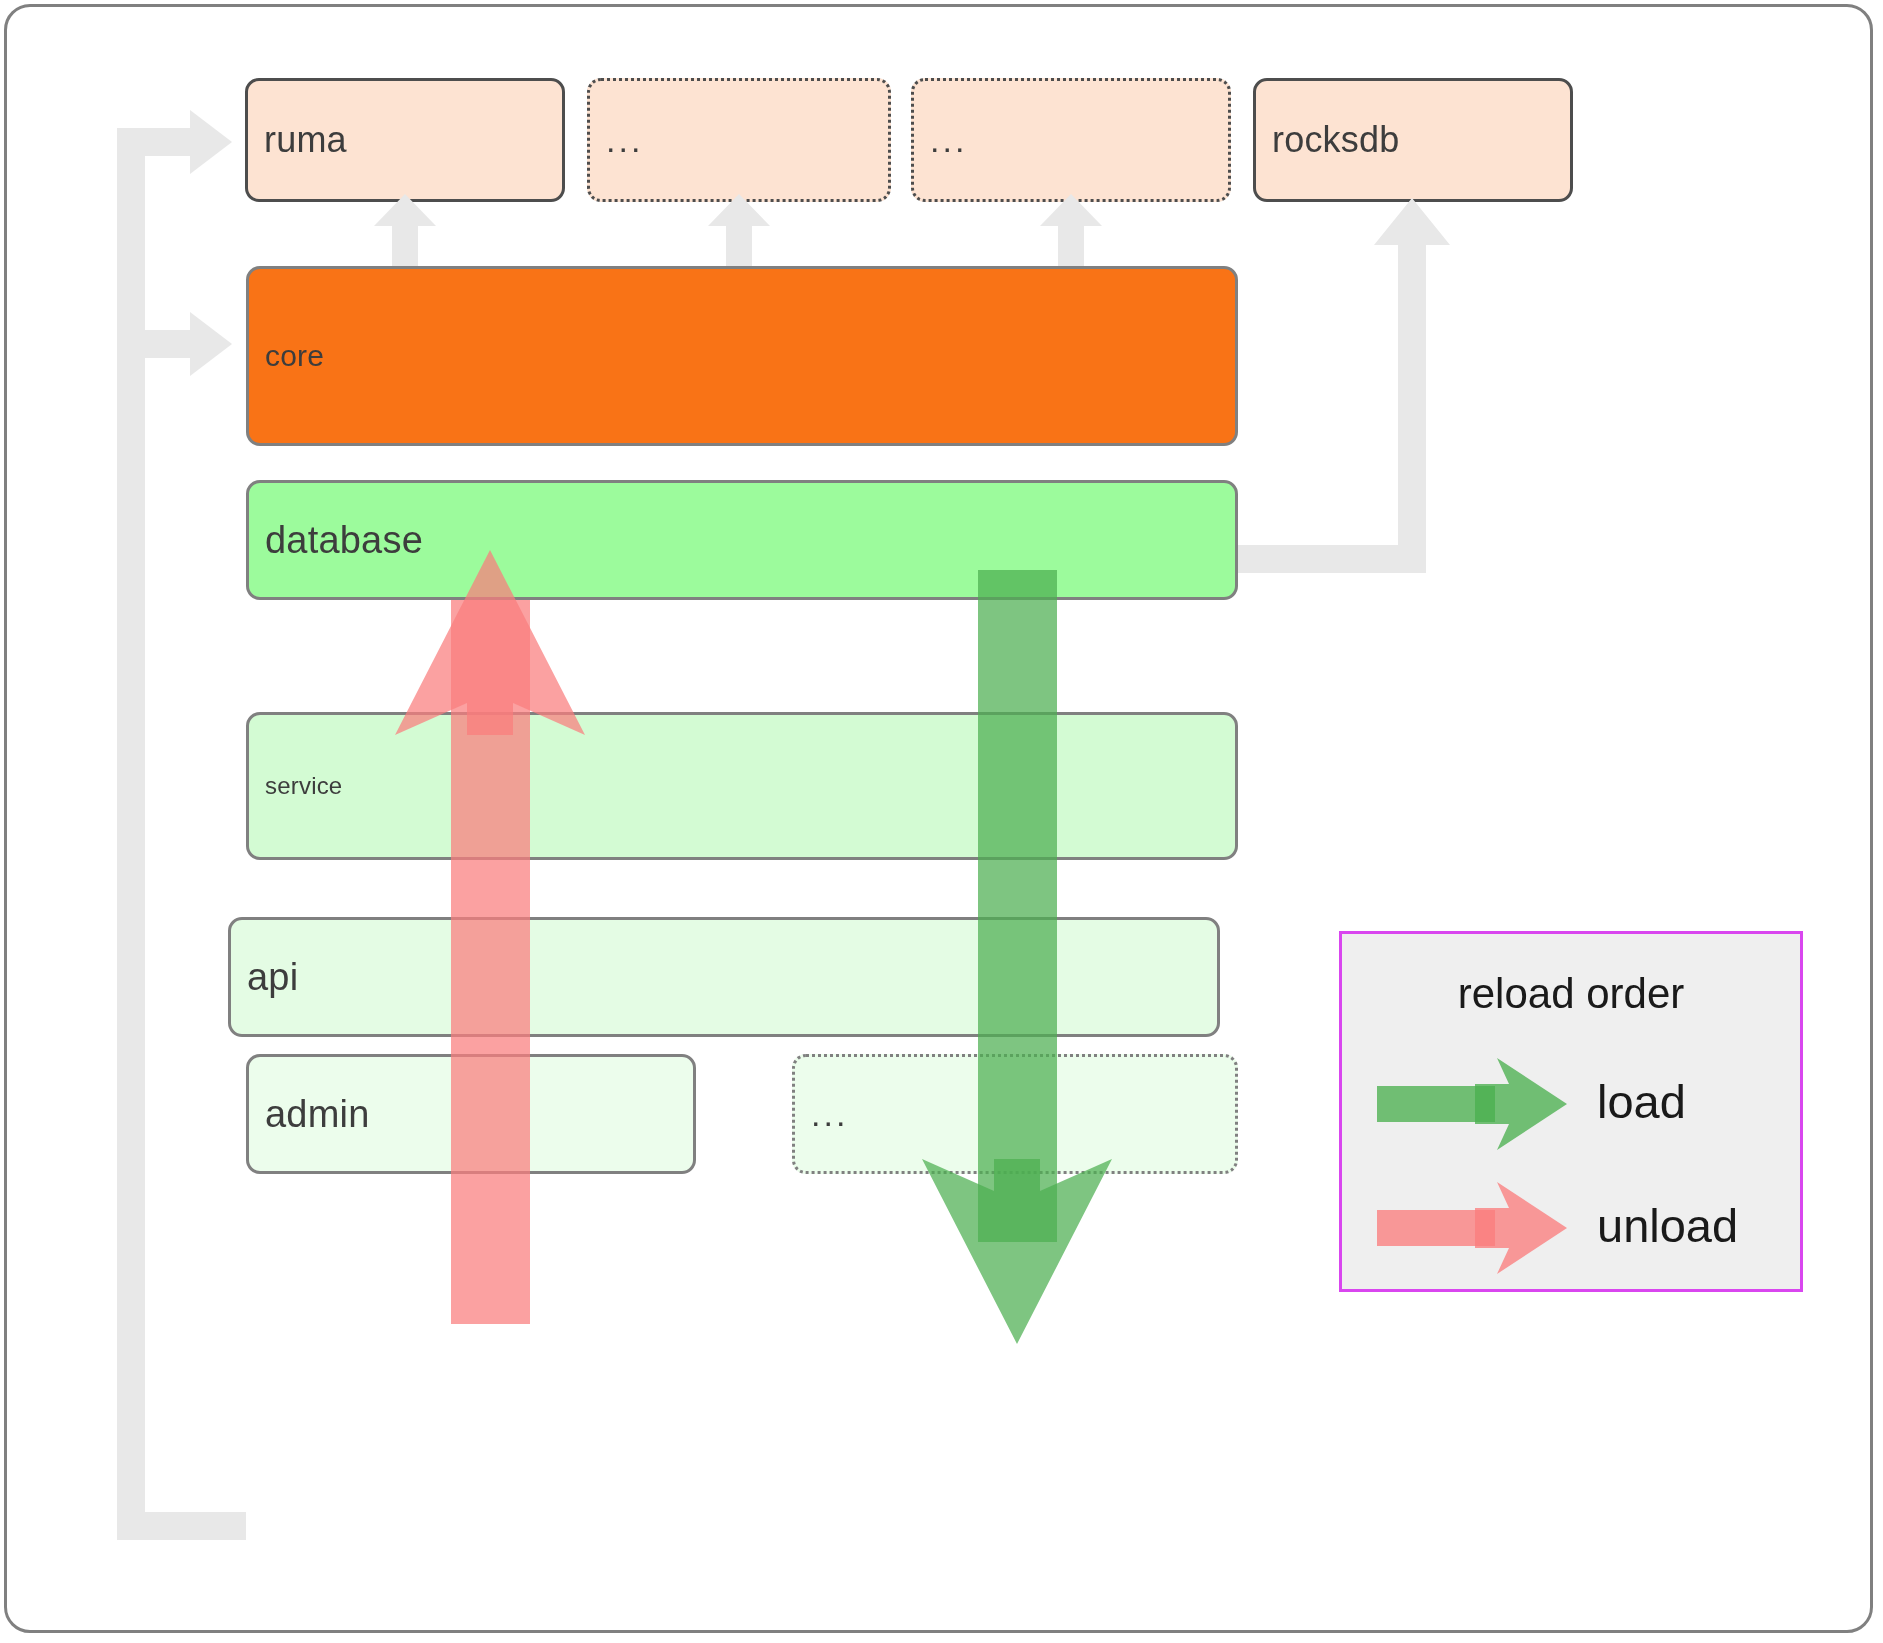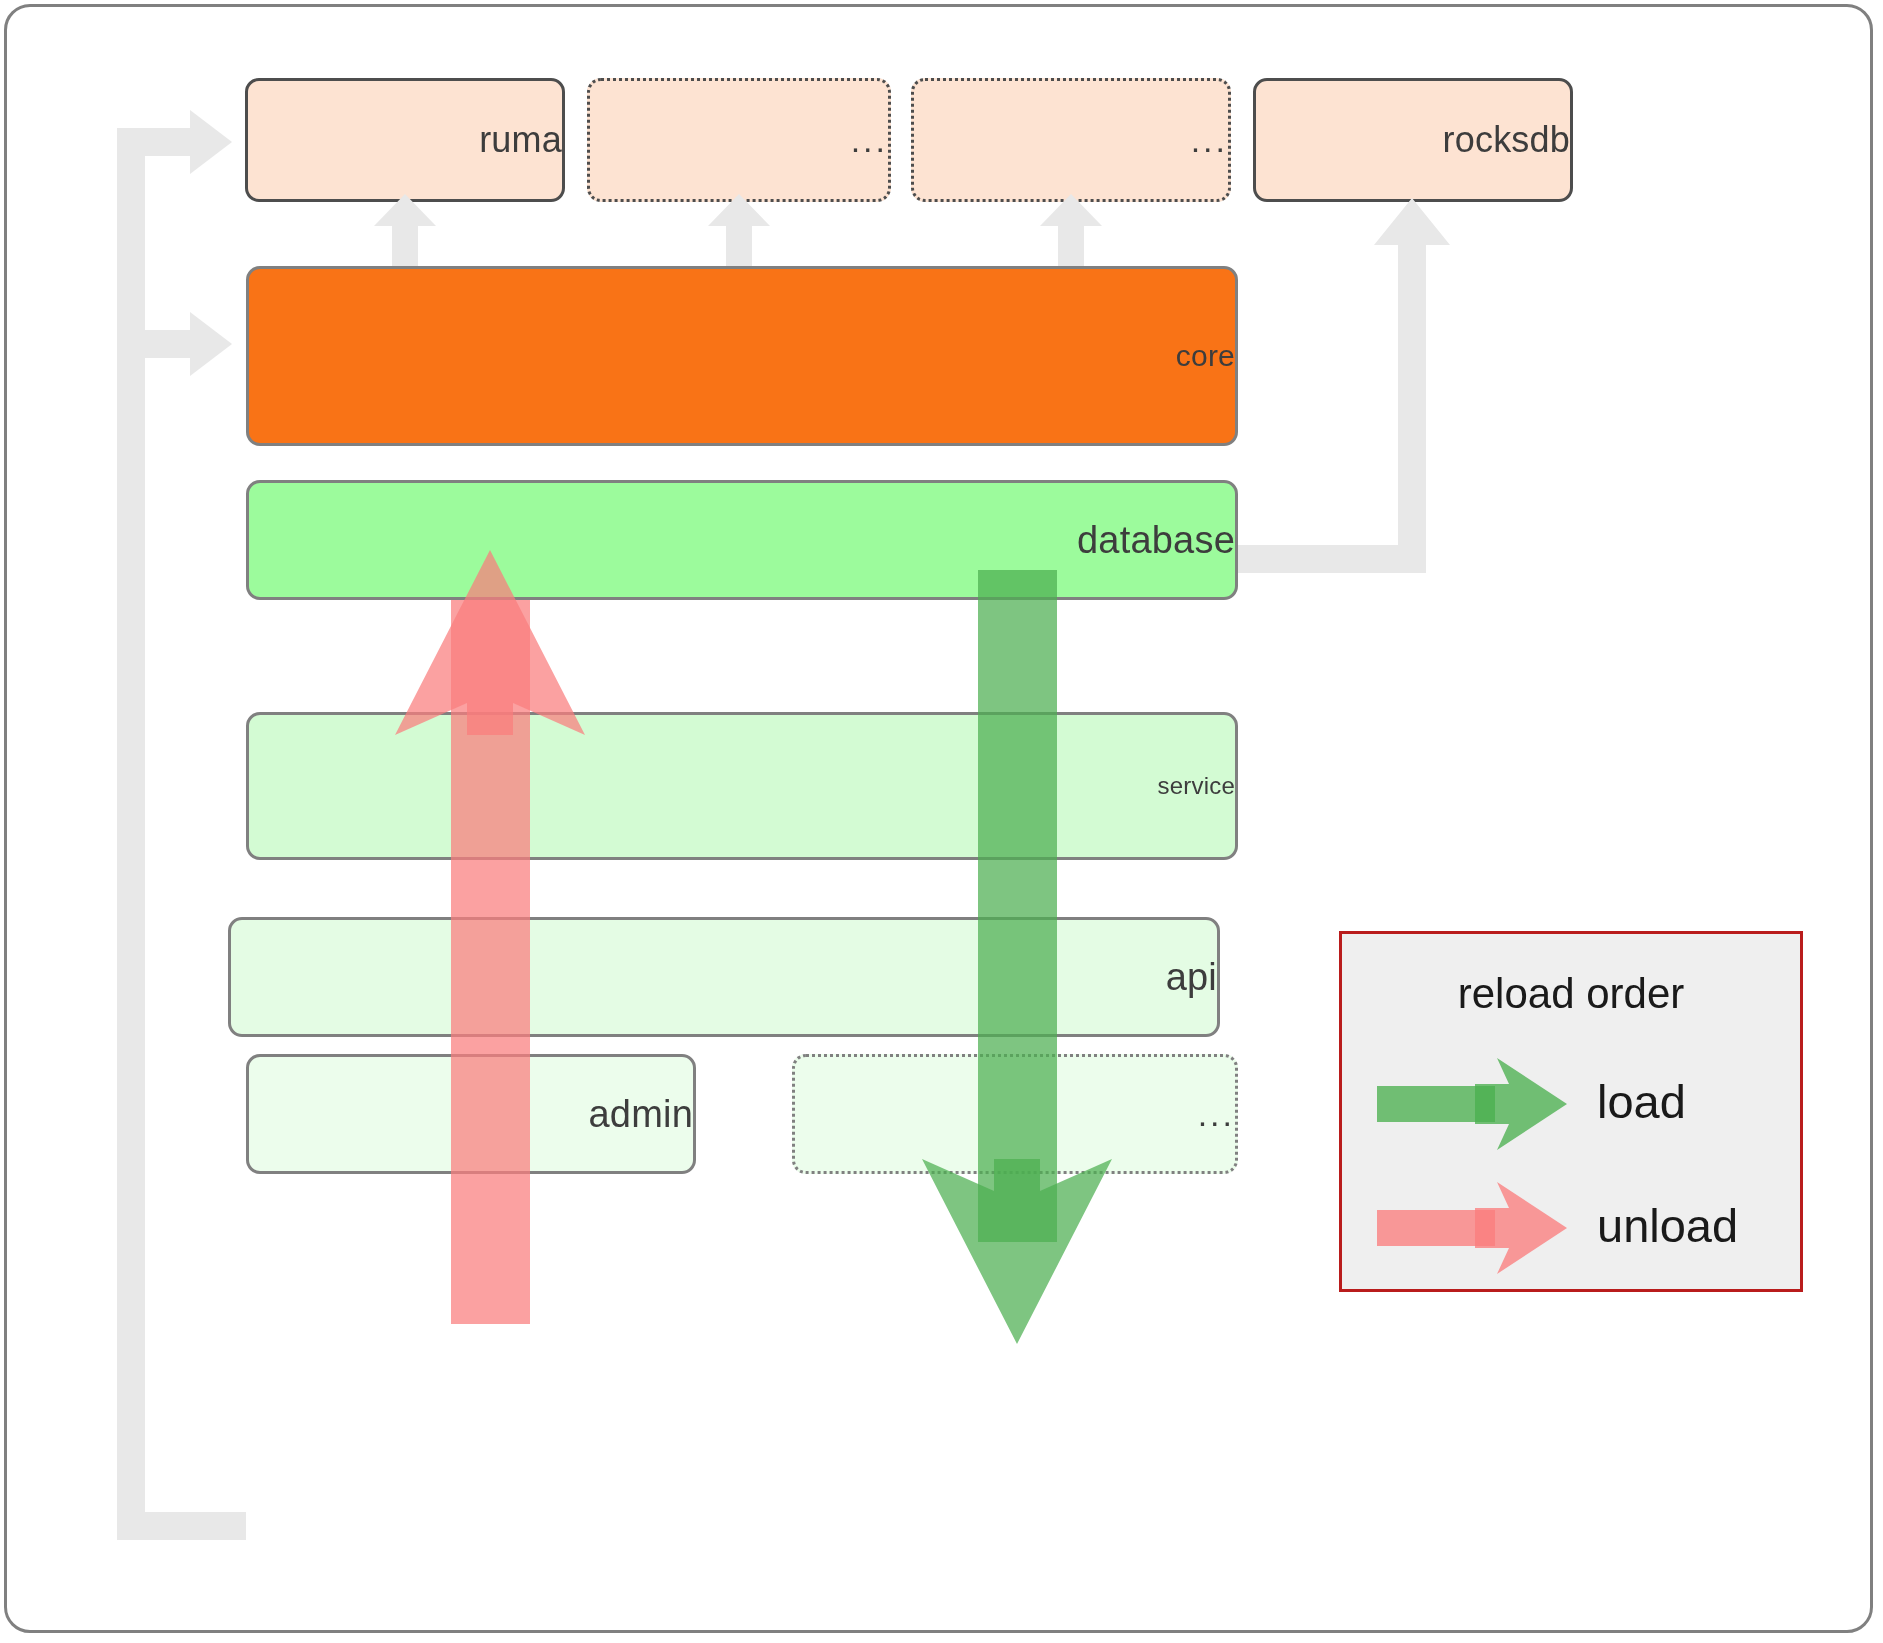--- a/index.html
+++ b/index.html
@@ -30,25 +30,26 @@
     background: #ffffff;
     box-sizing: border-box;
   }
 
   
   .node {
     position: absolute;
     box-sizing: border-box;
     display: flex;
     align-items: center;
-    justify-content: flex-end;
+    justify-content: flex-start;
     border-radius: 14px;
     color: #3d3d3d;
     font-size: 34px;
     letter-spacing: .2px;
+    padding-left: 16px;
   }
   .node .lbl { pointer-events: none; }
 
   
   .dep {
     background: #fde3d2;
     border: 3px solid #4d4d4d;
     top: 78px;
     height: 124px;
     font-size: 36px;
@@ -129,21 +130,21 @@
   #layer-arrows     { z-index: 5; }
 
   
   #legend {
     position: absolute;
     left: 1339px;
     top: 931px;
     width: 464px;
     height: 361px;
     background: #efefef;
-    border: 3px solid #b91c1c;
+    border: 3px solid #d946ef;
     box-sizing: border-box;
   }
   #legend-title {
     position: absolute;
     left: 0; top: 36px; width: 100%;
     text-align: center;
     font-size: 42px;
     color: #1a1a1a;
   }
   .legend-row {

